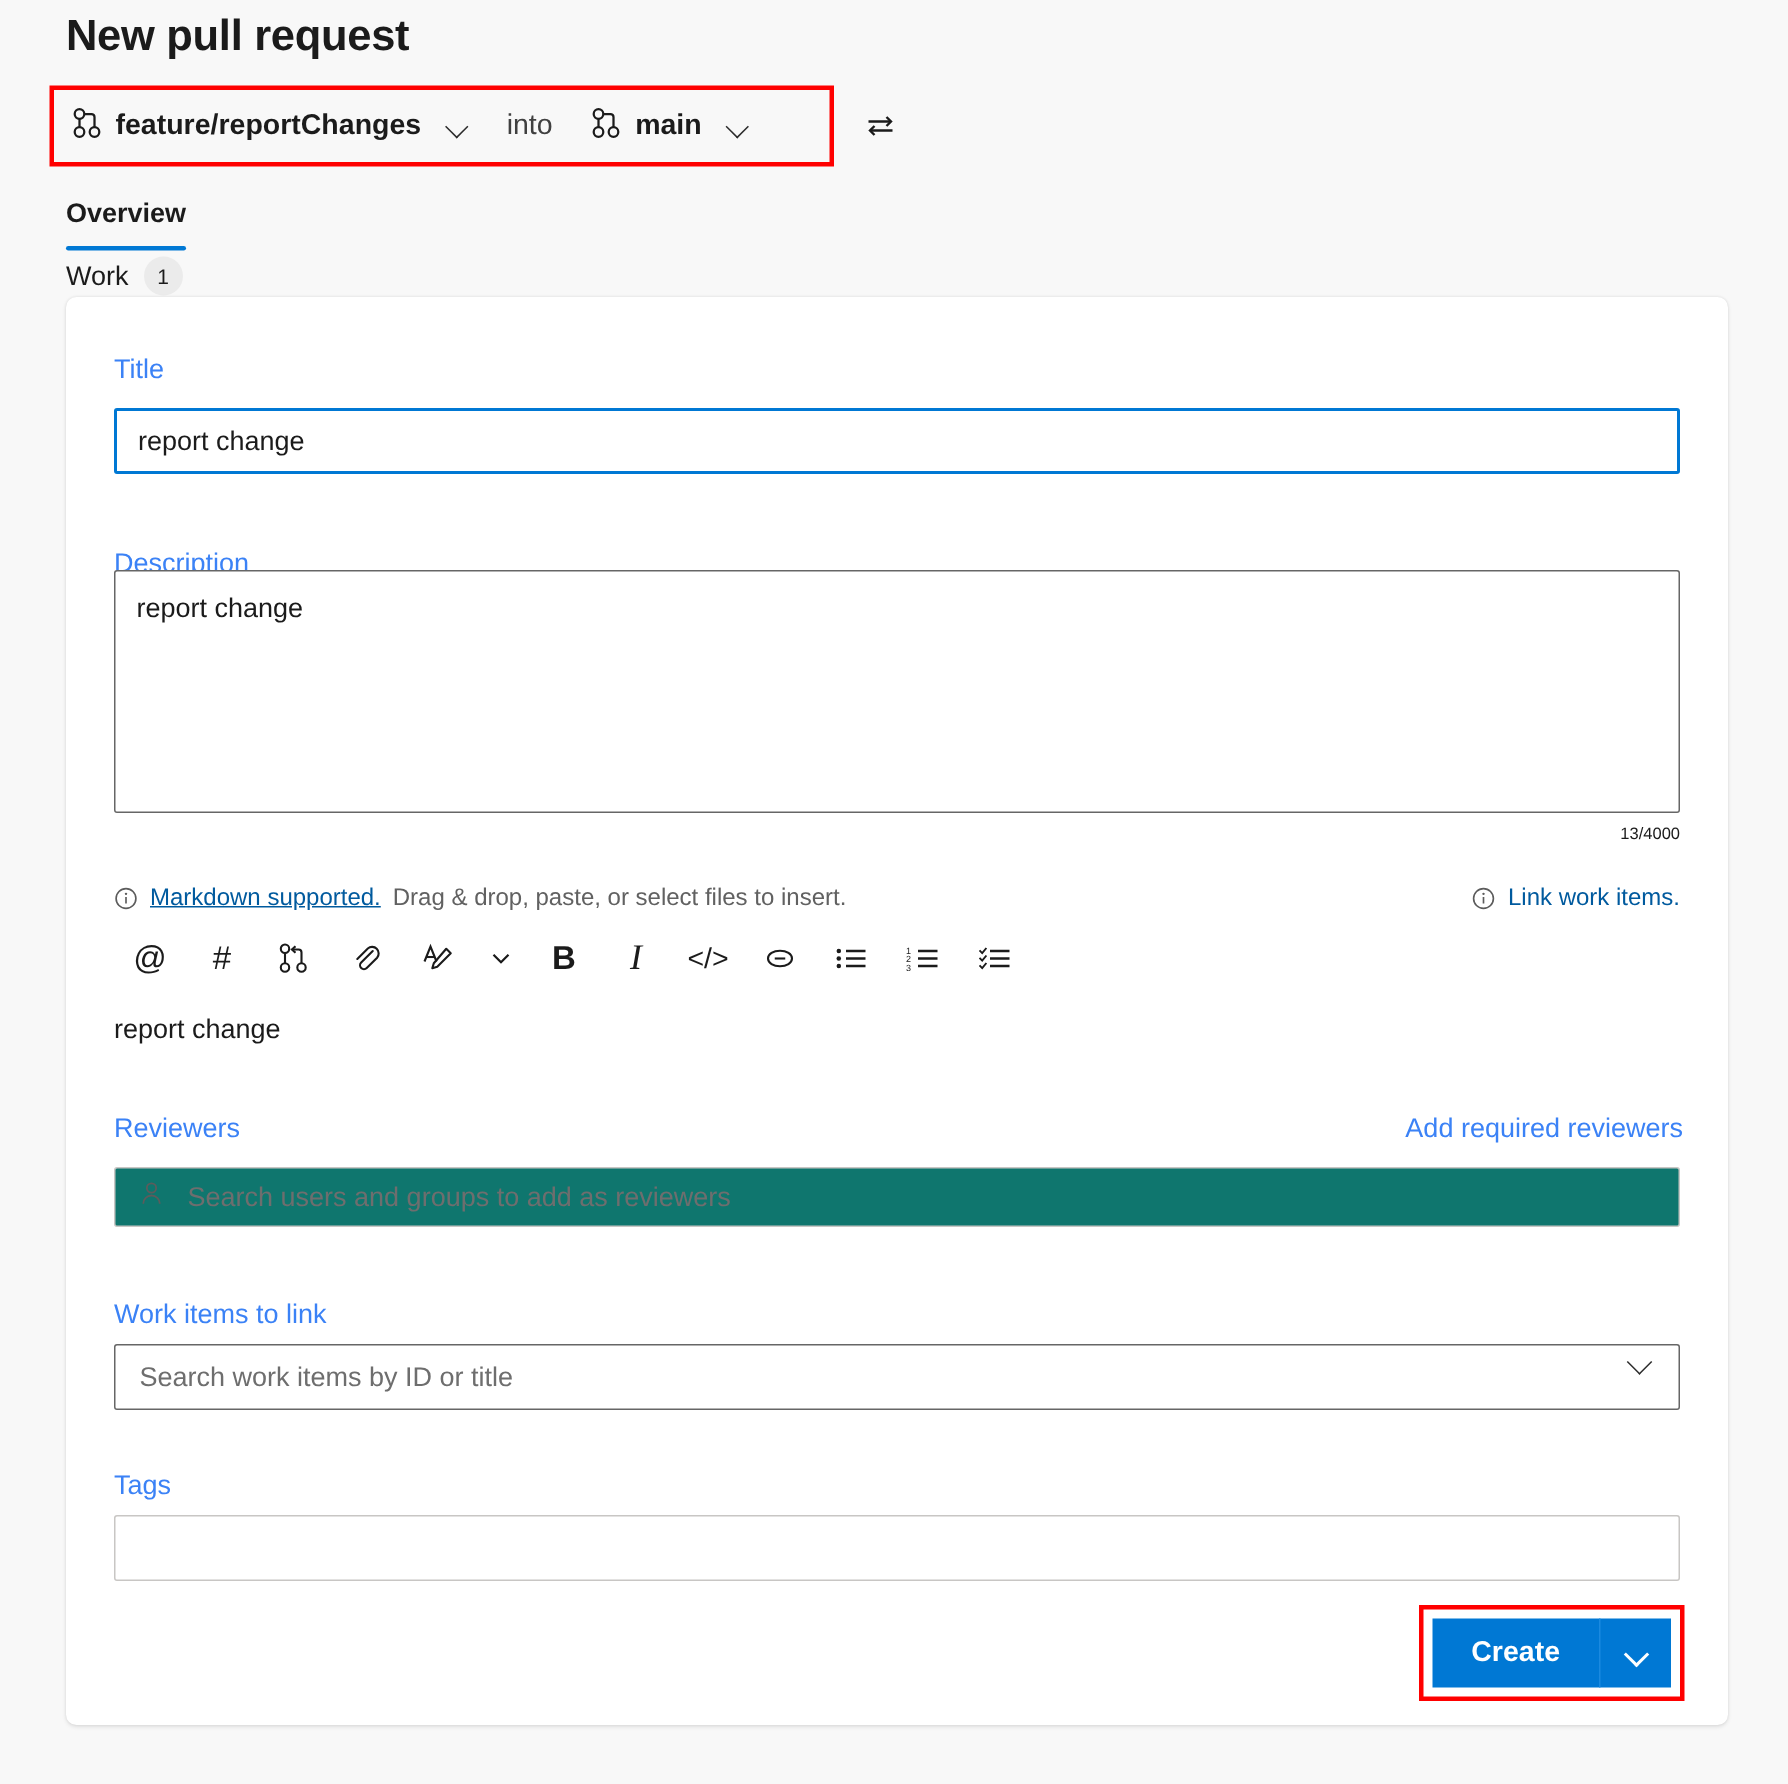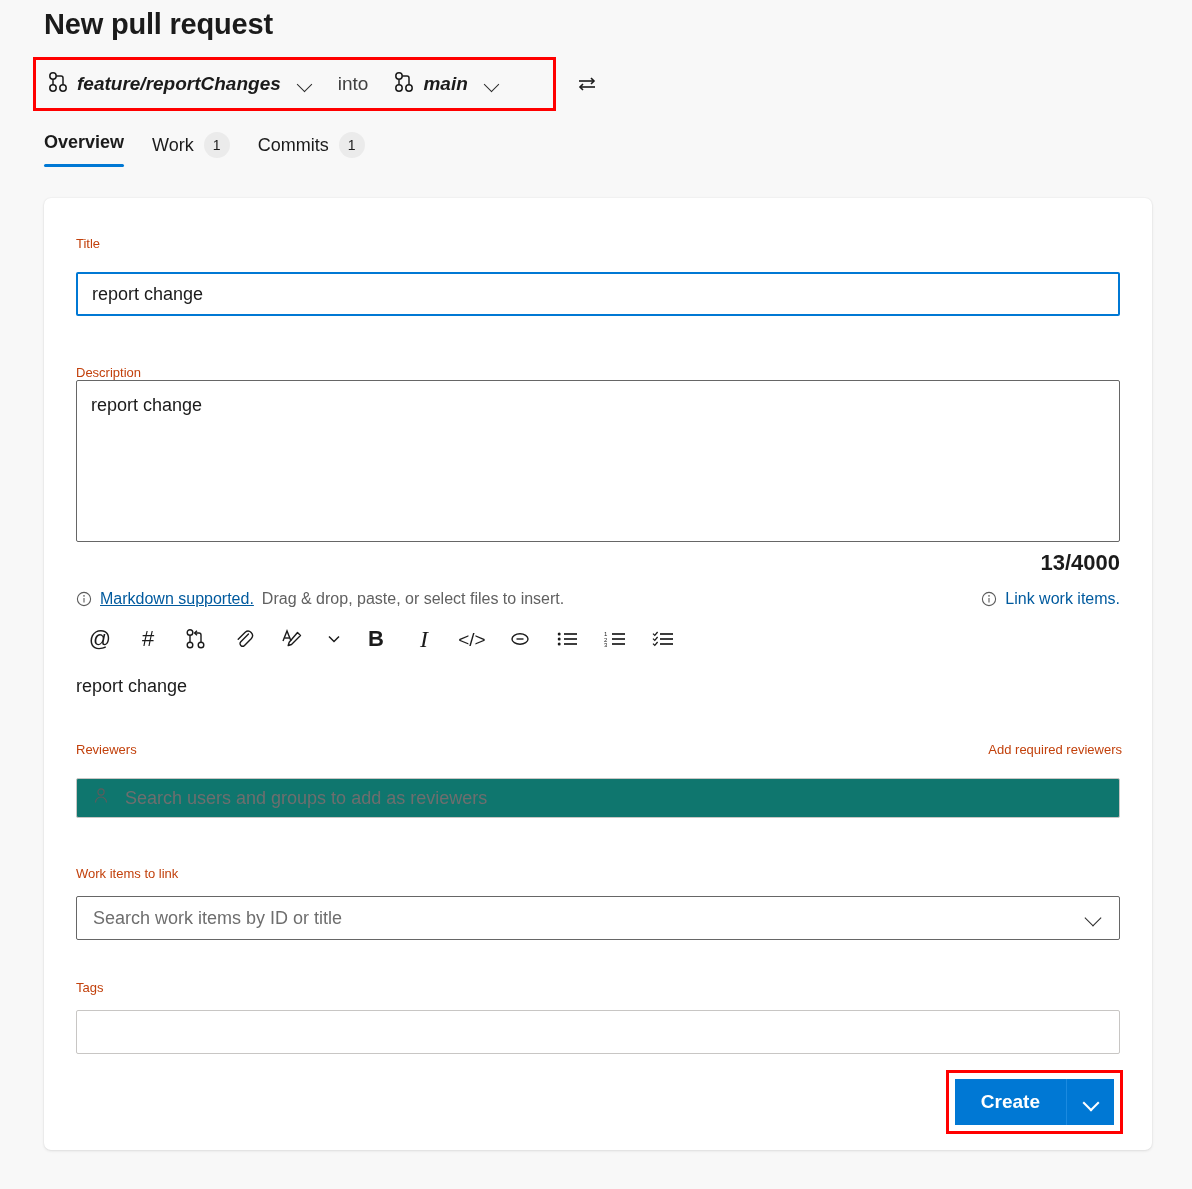--- a/index.html
+++ b/index.html
@@ -28,21 +28,20 @@
     background: transparent;
   }
   .branch-bar {
     position: absolute; left: 44px; top: 68px;
     display: flex; align-items: center; gap: 0px; height: 32px;
   }
   .branch-chip {
     display: flex; align-items: center; gap: 9px;
     padding: 2px 4px;
     cursor: pointer;
-    font-style: italic;
   }
   .branch-name {
     font-size: 19px; font-weight: 700; color: #1b1b1b; white-space: nowrap;
   }
   .into-label {
     font-size: 19px; color: #404040; margin: 0 22px 0 20px;
   }
   .chev {
     display: inline-block; width: 18px; height: 18px; position: relative; margin-left: 6px;
   }
@@ -54,21 +53,21 @@
   }
   .swap-btn {
     position: absolute; left: 573px; top: 70px;
     width: 28px; height: 28px; display:flex; align-items:center; justify-content:center;
     cursor: pointer;
   }
 
   
   .tabs {
     position: absolute; left: 44px; top: 128px;
-    display: flex; align-items: flex-start; gap: 0;
+    display: flex; align-items: flex-start; gap: 0; flex-direction: column;
   }
   .tab {
     position: relative; display: flex; align-items: center; gap: 10px;
     padding: 4px 0 14px 0; margin-right: 28px;
     font-size: 18px; color: #1b1b1b; cursor: pointer;
   }
   .tab.active { font-weight: 700; }
   .tab.active::after {
     content: ""; position: absolute; left: 0; right: 0; bottom: 0;
     height: 3px; background: #0078d4; border-radius: 2px;
@@ -82,21 +81,21 @@
 
   
   .card {
     position: absolute; left: 44px; top: 198px;
     width: 1108px; height: 952px;
     background: #ffffff; border-radius: 7px;
     box-shadow: 0 1px 3px rgba(0,0,0,0.10), 0 0 2px rgba(0,0,0,0.07);
   }
 
   .field-label {
-    font-size: 13px; color: #c2410c;
+    font-size: 18px; color: #3b82f6;
   }
   .label-title   { position: absolute; left: 32px; top: 38px; }
   .label-desc    { position: absolute; left: 32px; top: 148px; margin-top: 19px; }
   .label-rev     { position: absolute; left: 32px; top: 544px; }
   .label-req     { position: absolute; right: 30px; top: 544px; font-weight: 400; margin-left: 47px; }
   .label-wi      { position: absolute; left: 32px; top: 668px; }
   .label-tags    { position: absolute; left: 32px; top: 782px; }
 
   .input-title {
     position: absolute; left: 32px; top: 74px;
@@ -109,21 +108,21 @@
   .input-desc {
     position: absolute; left: 32px; top: 182px;
     width: 1044px; height: 162px;
     border: 1px solid #666; border-radius: 2px;
     background: #fff; font-size: 18px; color: #1b1b1b;
     padding: 12px 14px; outline: none; resize: none;
     font-family: "Liberation Sans", sans-serif; line-height: 1.4;
   }
   .char-count {
     position: absolute; right: 32px; top: 352px;
-    font-size: 22px; color: #1b1b1b; font-weight: bold;
+    font-size: 11px; color: #1b1b1b;
   }
 
   .helper-row {
     position: absolute; left: 32px; top: 392px; width: 1044px;
     display: flex; align-items: center; justify-content: space-between;
     font-size: 16px;
   }
   .helper-left { display: flex; align-items: center; gap: 8px; }
   .helper-right { display: flex; align-items: center; gap: 8px; cursor: pointer; }
   .md-link { color: #005a9e; text-decoration: underline; cursor: pointer; }
@@ -163,21 +162,21 @@
     border: none; outline: none; flex: 1;
     font-size: 18px; color: #1b1b1b; background: transparent;
     font-family: "Liberation Sans", sans-serif;
   }
   .input-rev input::placeholder { color: #6e6e6e; }
 
   .input-wi {
     position: absolute; left: 32px; top: 698px;
     width: 1044px; height: 44px;
     border: 1px solid #666; border-radius: 2px; background: #fff;
-    display: flex; align-items: center; padding: 0 14px; gap: 32px;
+    display: flex; padding: 0 14px; gap: 32px;
   }
   .input-wi input {
     border: none; outline: none; flex: 1;
     font-size: 18px; color: #1b1b1b; background: transparent;
     font-family: "Liberation Sans", sans-serif;
   }
   .input-wi input::placeholder { color: #6e6e6e; }
   .wi-chev { width: 22px; height: 22px; position: relative; cursor: pointer; }
   .wi-chev::after {
     content: ""; position: absolute; left: 4px; top: 5px;

